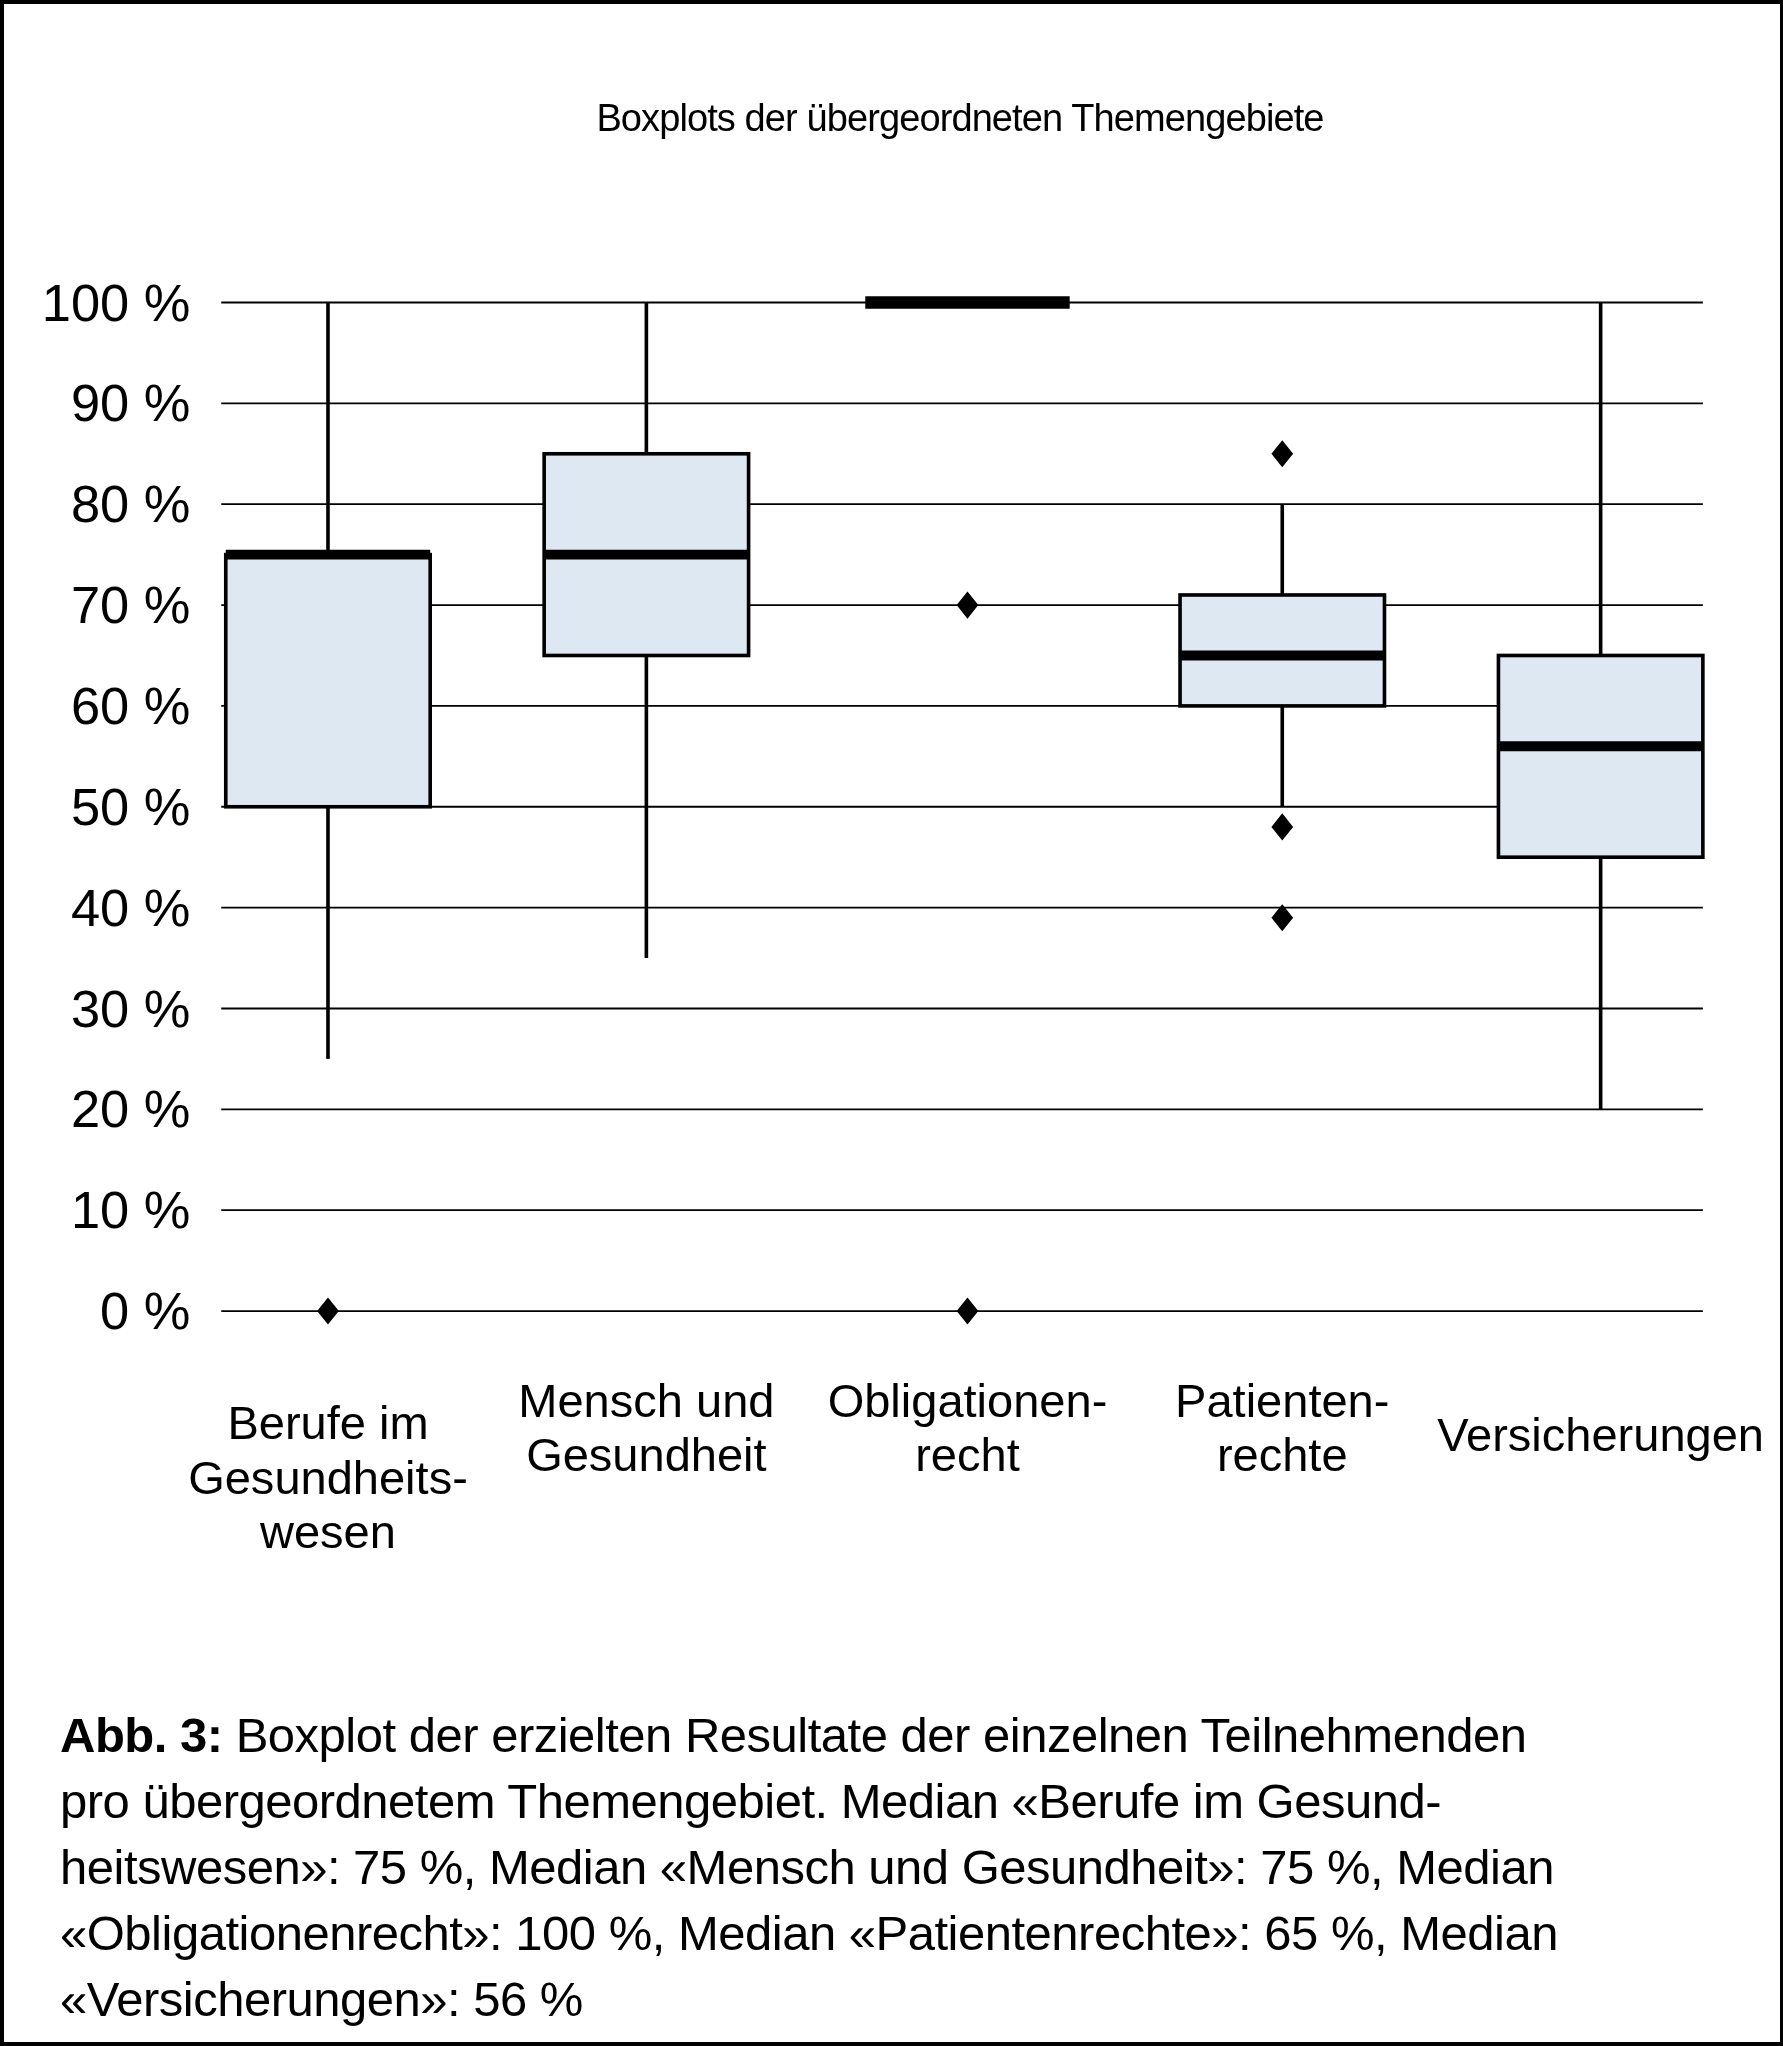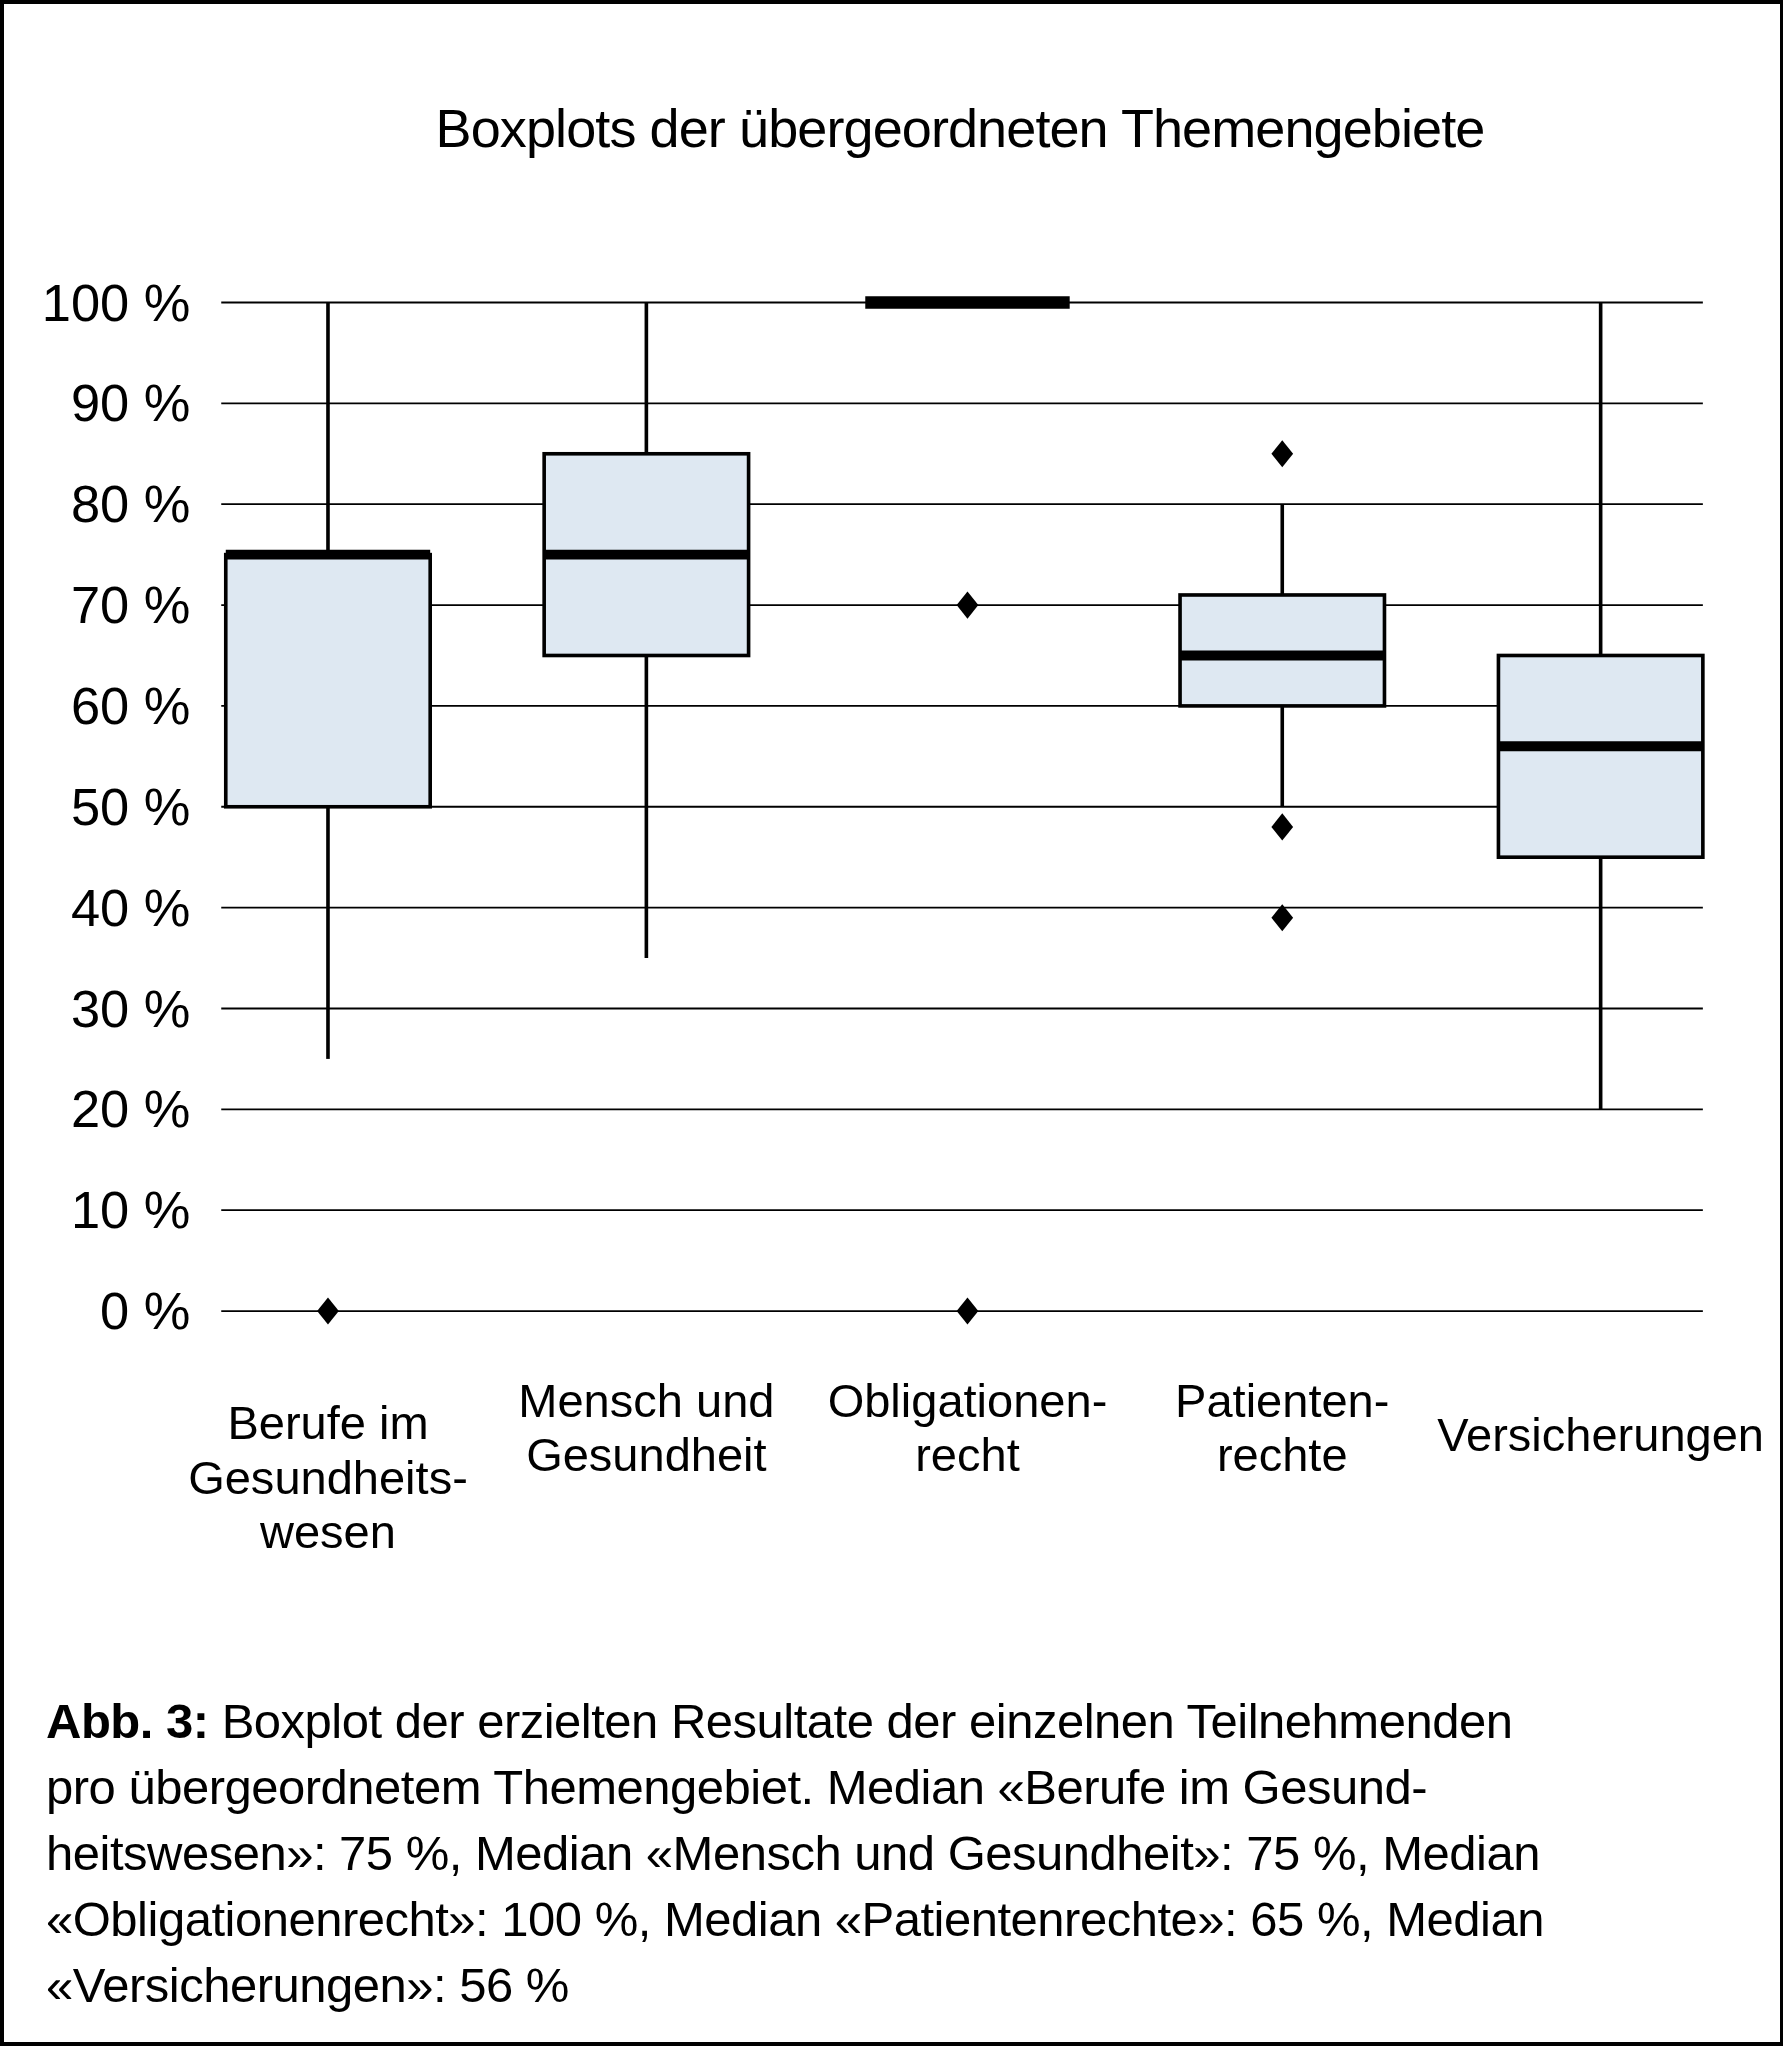--- a/index.html
+++ b/index.html
@@ -10,21 +10,21 @@
     border: 4.5px solid #000000;
     position: relative;
     overflow: hidden;
     font-family: "Liberation Sans", "DejaVu Sans", sans-serif;
     color: #000000;
   }
   .chart-title {
     position: absolute;
     top: 93px; left: 136px; right: 0;
     text-align: center;
-    font-size: 54px;
+    font-size: 38px;
     font-weight: 400;
     letter-spacing: -0.9px;
     white-space: nowrap;
   }
   #chart-svg {
     position: absolute;
     top: 0; left: 0;
     width: 1775px; height: 2037px;
   }
   #chart-svg text {
@@ -33,21 +33,21 @@
   }
   .tick-label { font-size: 58px; }
   .cat-label  { font-size: 52px; }
   .figure-caption {
     position: absolute;
     left: 42px; top: 1684px;
     width: 1701px;
     font-size: 49px;
     line-height: 66px;
     letter-spacing: -0.5px;
-    margin: 0;
+    margin: 14px;
   }
   .figure-caption b { font-weight: 700; }
 </style>
 </head>
 <body>
 
 <div class="chart-title">Boxplots der übergeordneten Themengebiete</div>
 
 <svg id="chart-svg" viewBox="0 0 1962 2252" xmlns="http://www.w3.org/2000/svg">
     <g>

